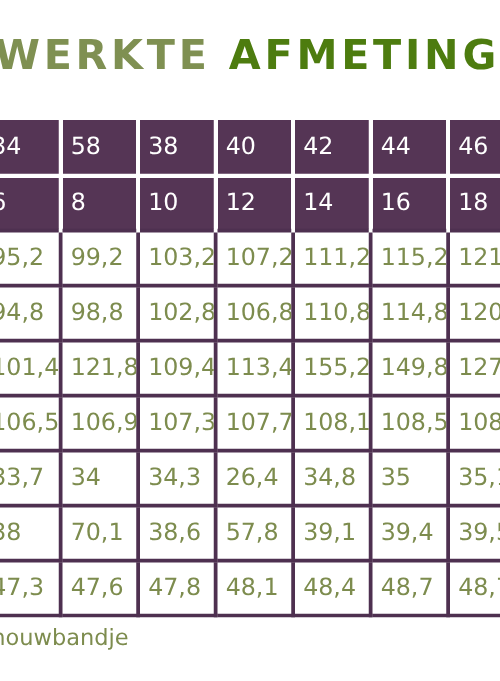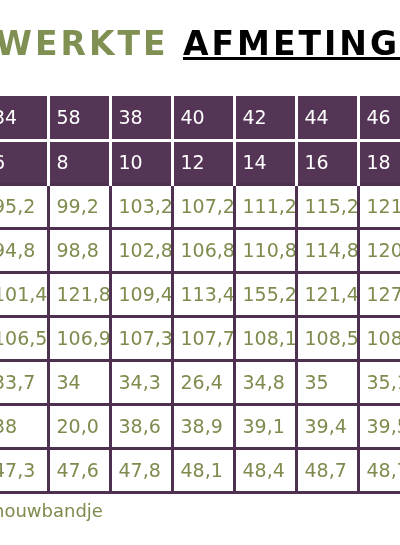--- a/index.html
+++ b/index.html
@@ -30,21 +30,21 @@
     top: 22px;
     left: -30px;
     white-space: nowrap;
     font-size: 33px;
     font-weight: bold;
     letter-spacing: 3.0px;
     line-height: 44px;
     font-family: "DejaVu Sans", "Liberation Sans", sans-serif;
   }
   .title-part-green { color: #7f9052; }
-  .title-part-purple { color: #000000; text-decoration: underline; }
+  .title-part-purple { color: #4d7c0f; }
 
   
   .table-wrap {
     position: absolute;
     top: 96px;
     left: 0;
     width: 400px;
     height: 398px;
     overflow: hidden;
   }
@@ -164,21 +164,21 @@
         <td>110,8</td>
         <td>114,8</td>
         <td>120,8</td>
       </tr>
       <tr>
         <td>101,4</td>
         <td>121,8</td>
         <td>109,4</td>
         <td>113,4</td>
         <td>155,2</td>
-        <td>121,4</td>
+        <td>149,8</td>
         <td>127,4</td>
       </tr>
       <tr>
         <td>106,5</td>
         <td>106,9</td>
         <td>107,3</td>
         <td>107,7</td>
         <td>108,1</td>
         <td>108,5</td>
         <td>108,9</td>
@@ -187,23 +187,23 @@
         <td>33,7</td>
         <td>34</td>
         <td>34,3</td>
         <td>26,4</td>
         <td>34,8</td>
         <td>35</td>
         <td>35,1</td>
       </tr>
       <tr>
         <td>38</td>
-        <td>20,0</td>
+        <td>70,1</td>
         <td>38,6</td>
-        <td>38,9</td>
+        <td>57,8</td>
         <td>39,1</td>
         <td>39,4</td>
         <td>39,5</td>
       </tr>
       <tr>
         <td>47,3</td>
         <td>47,6</td>
         <td>47,8</td>
         <td>48,1</td>
         <td>48,4</td>

